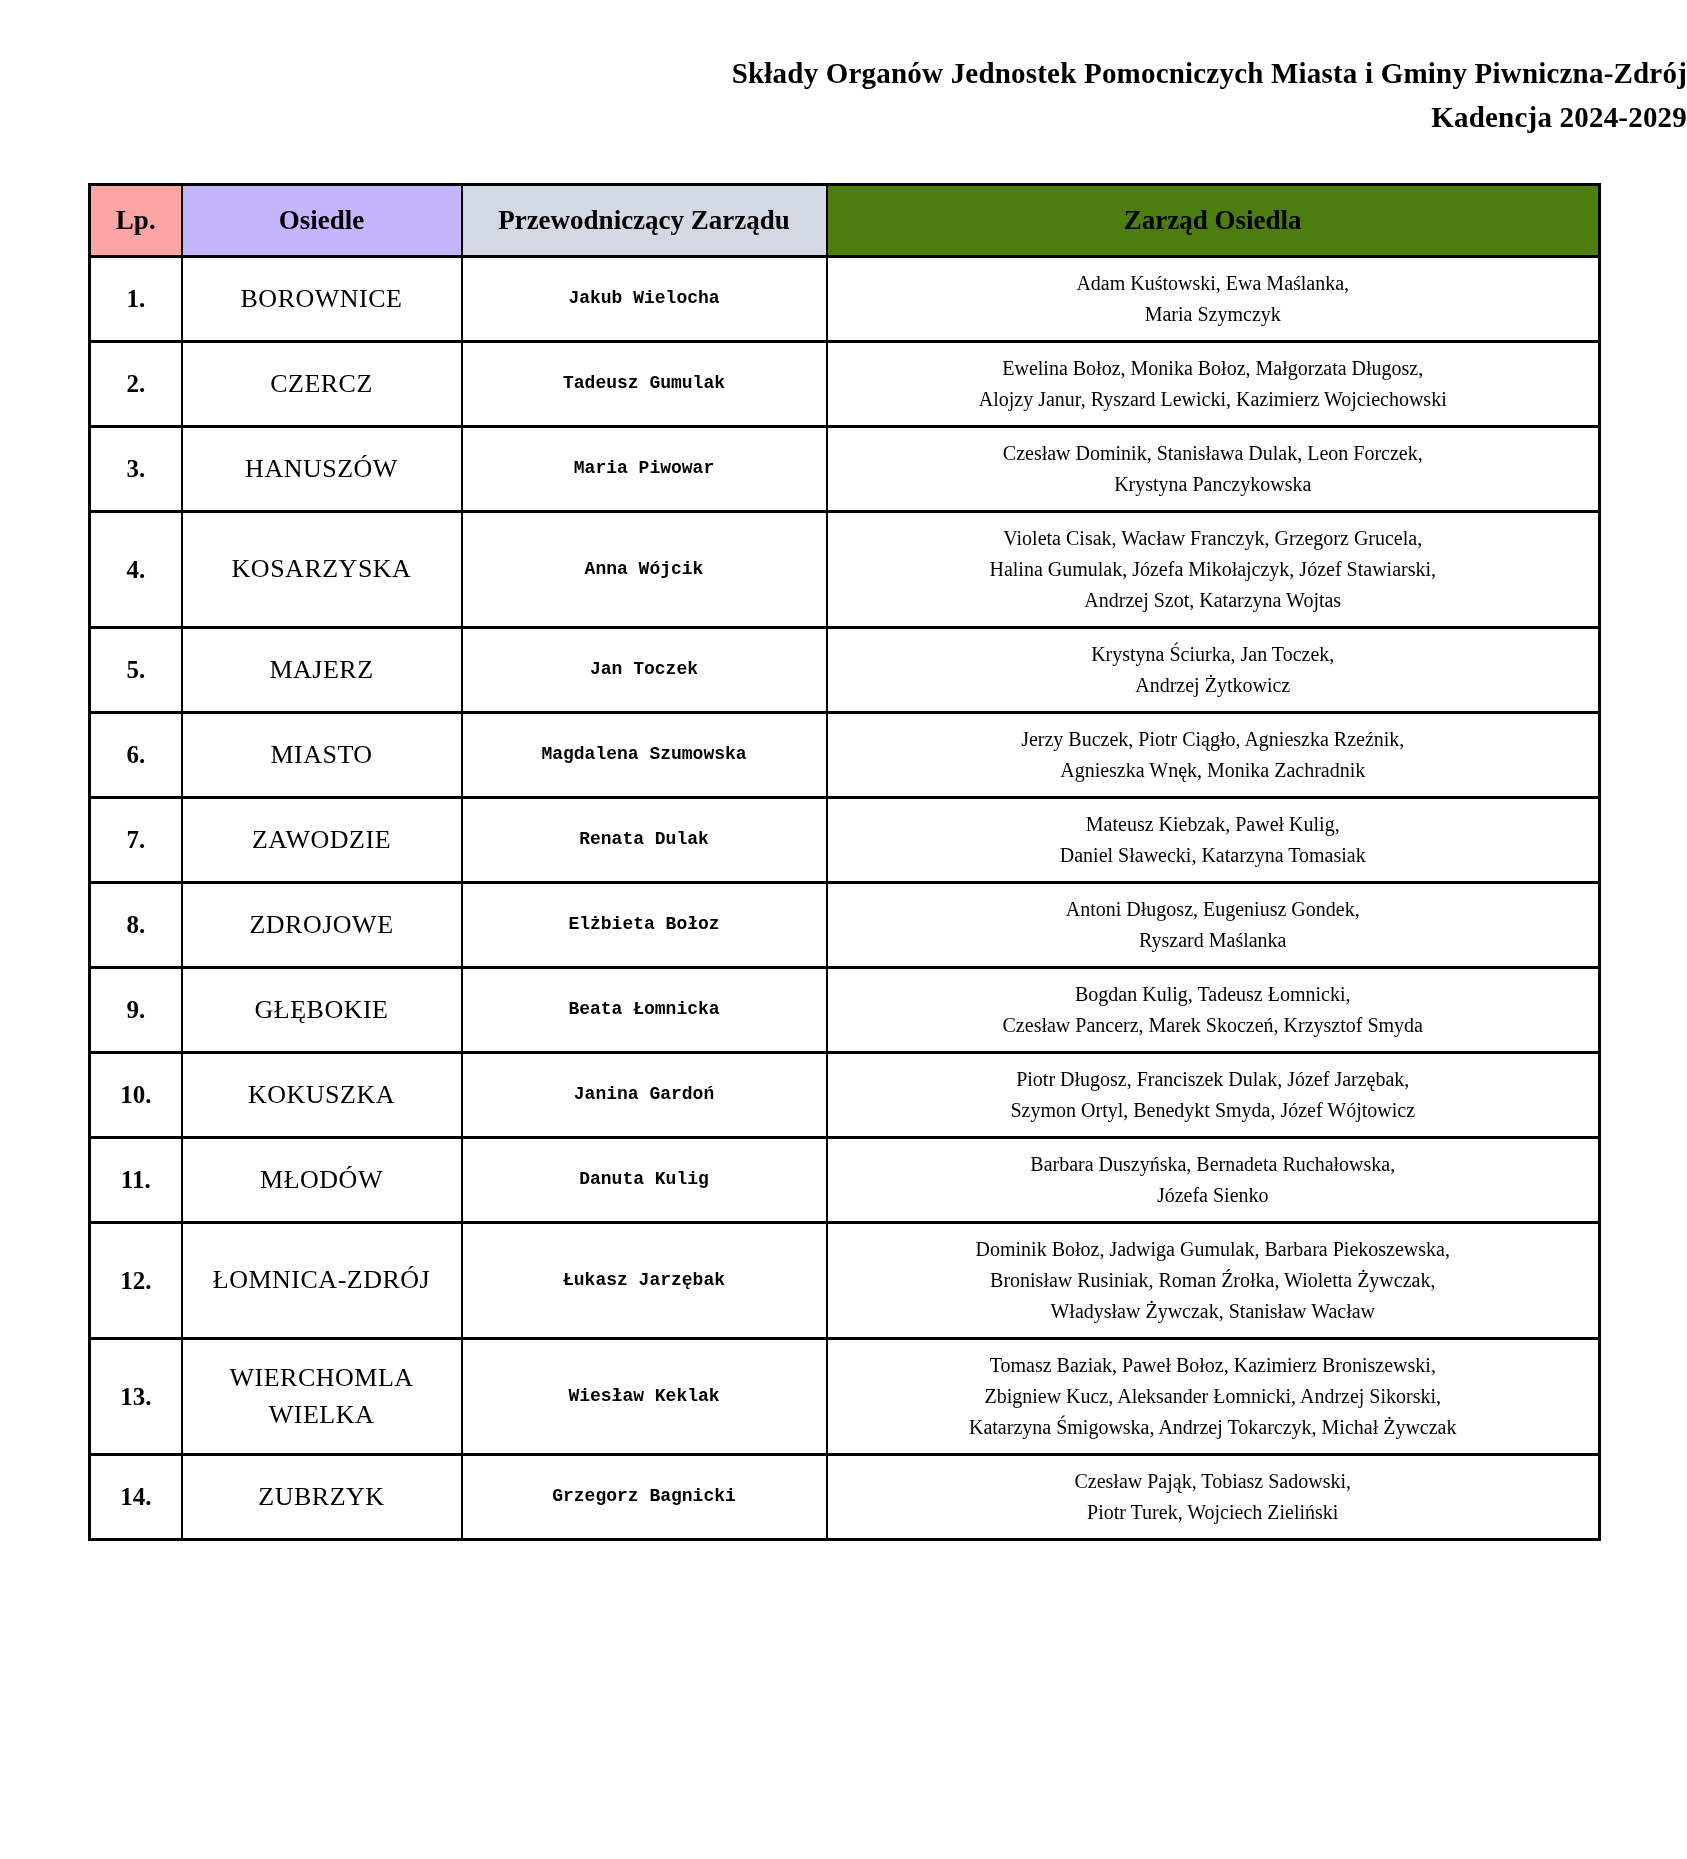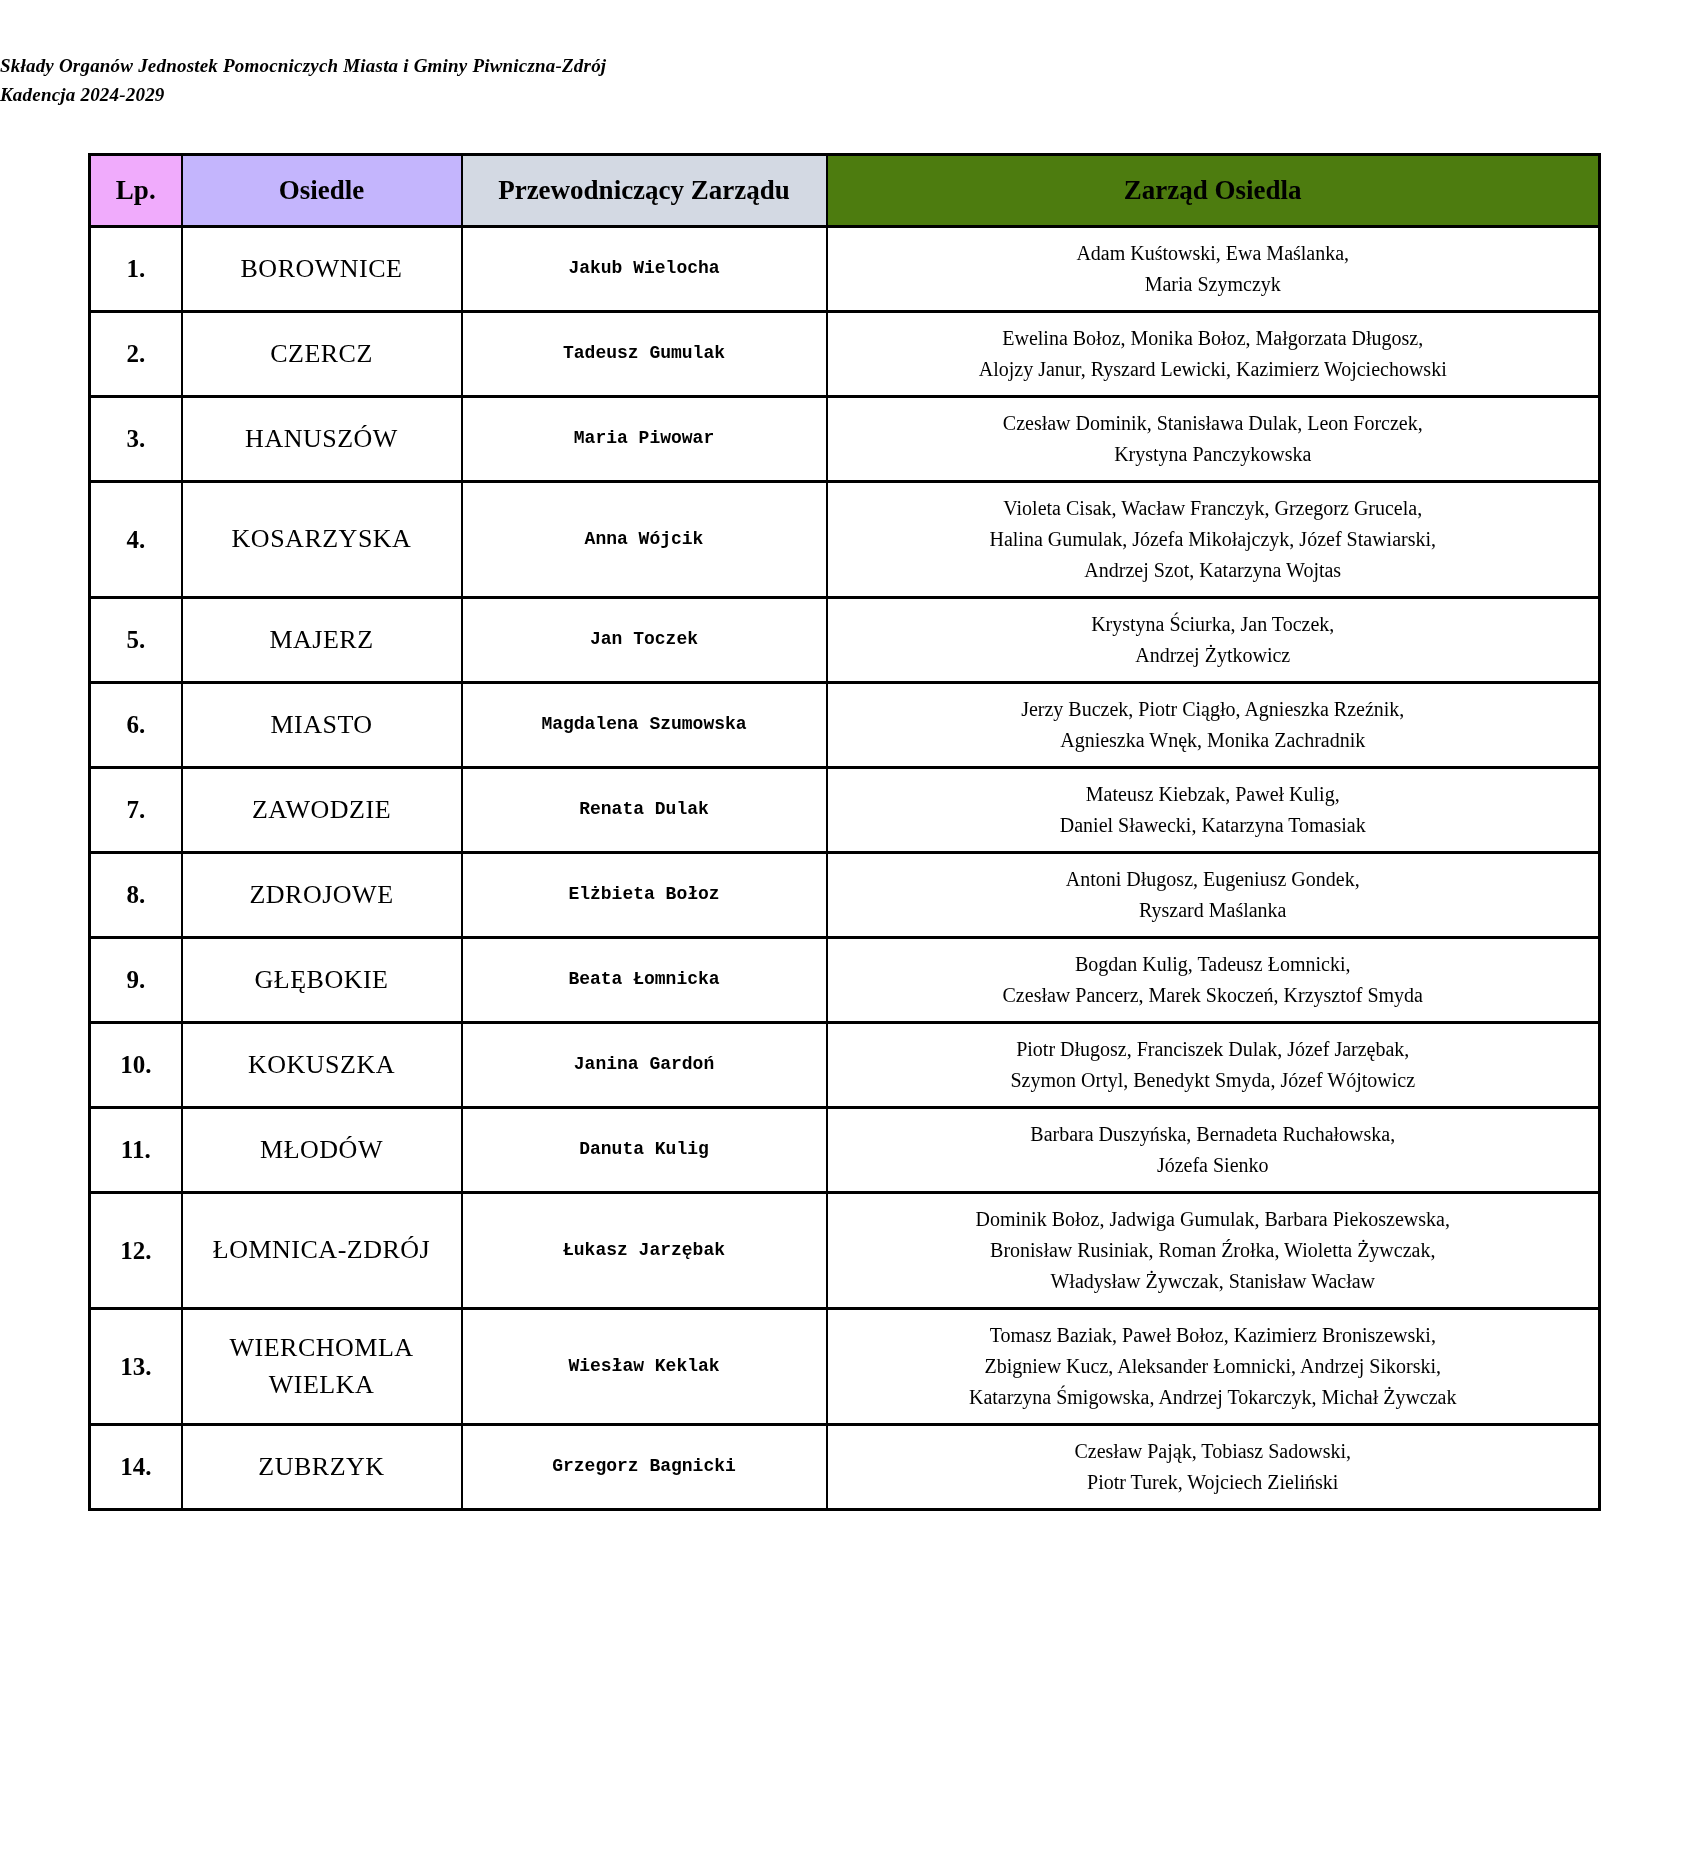--- a/index.html
+++ b/index.html
@@ -10,26 +10,25 @@
     color: #000000;
     font-family: "Liberation Serif", "DejaVu Serif", serif;
   }
   .page {
     width: 1687px;
     min-height: 1859px;
     position: relative;
     padding-top: 52px;
   }
   .doc-title {
-    text-align: left;
-    font-weight: bold;
-    font-size: 19px;
+    text-align: right;
+    font-weight: bold;
+    font-size: 29px;
     line-height: 1.5;
     letter-spacing: 0.2px;
-    font-style: italic;
   }
   table.roster {
     border-collapse: collapse;
     table-layout: fixed;
     width: 1510px;
     margin: 44px 0 0 88px;
     border: 3px solid #000;
   }
   col.c-lp   { width: 92px; }
   col.c-os   { width: 280px; }
@@ -86,21 +85,21 @@
 
   <table class="roster">
     <colgroup>
       <col class="c-lp">
         <col class="c-os">
         <col class="c-prz">
         <col class="c-zar">
     </colgroup>
     <thead>
       <tr>
-        <th style="background: #f0abfc;">Lp.</th>
+        <th style="background: #fca5a5;">Lp.</th>
         <th style="background: #c4b5fd;">Osiedle</th>
         <th style="background: rgb(211, 217, 227);">Przewodniczący Zarządu</th>
         <th style="background: #4d7c0f;">Zarząd Osiedla</th>
       </tr>
     </thead>
     <tbody>
     <tr>
       <td class="lp-cell"><span>1.</span></td>
       <td class="osiedle-cell"><span>BOROWNICE</span></td>
       <td class="prez-cell"><span>Jakub Wielocha</span></td>

